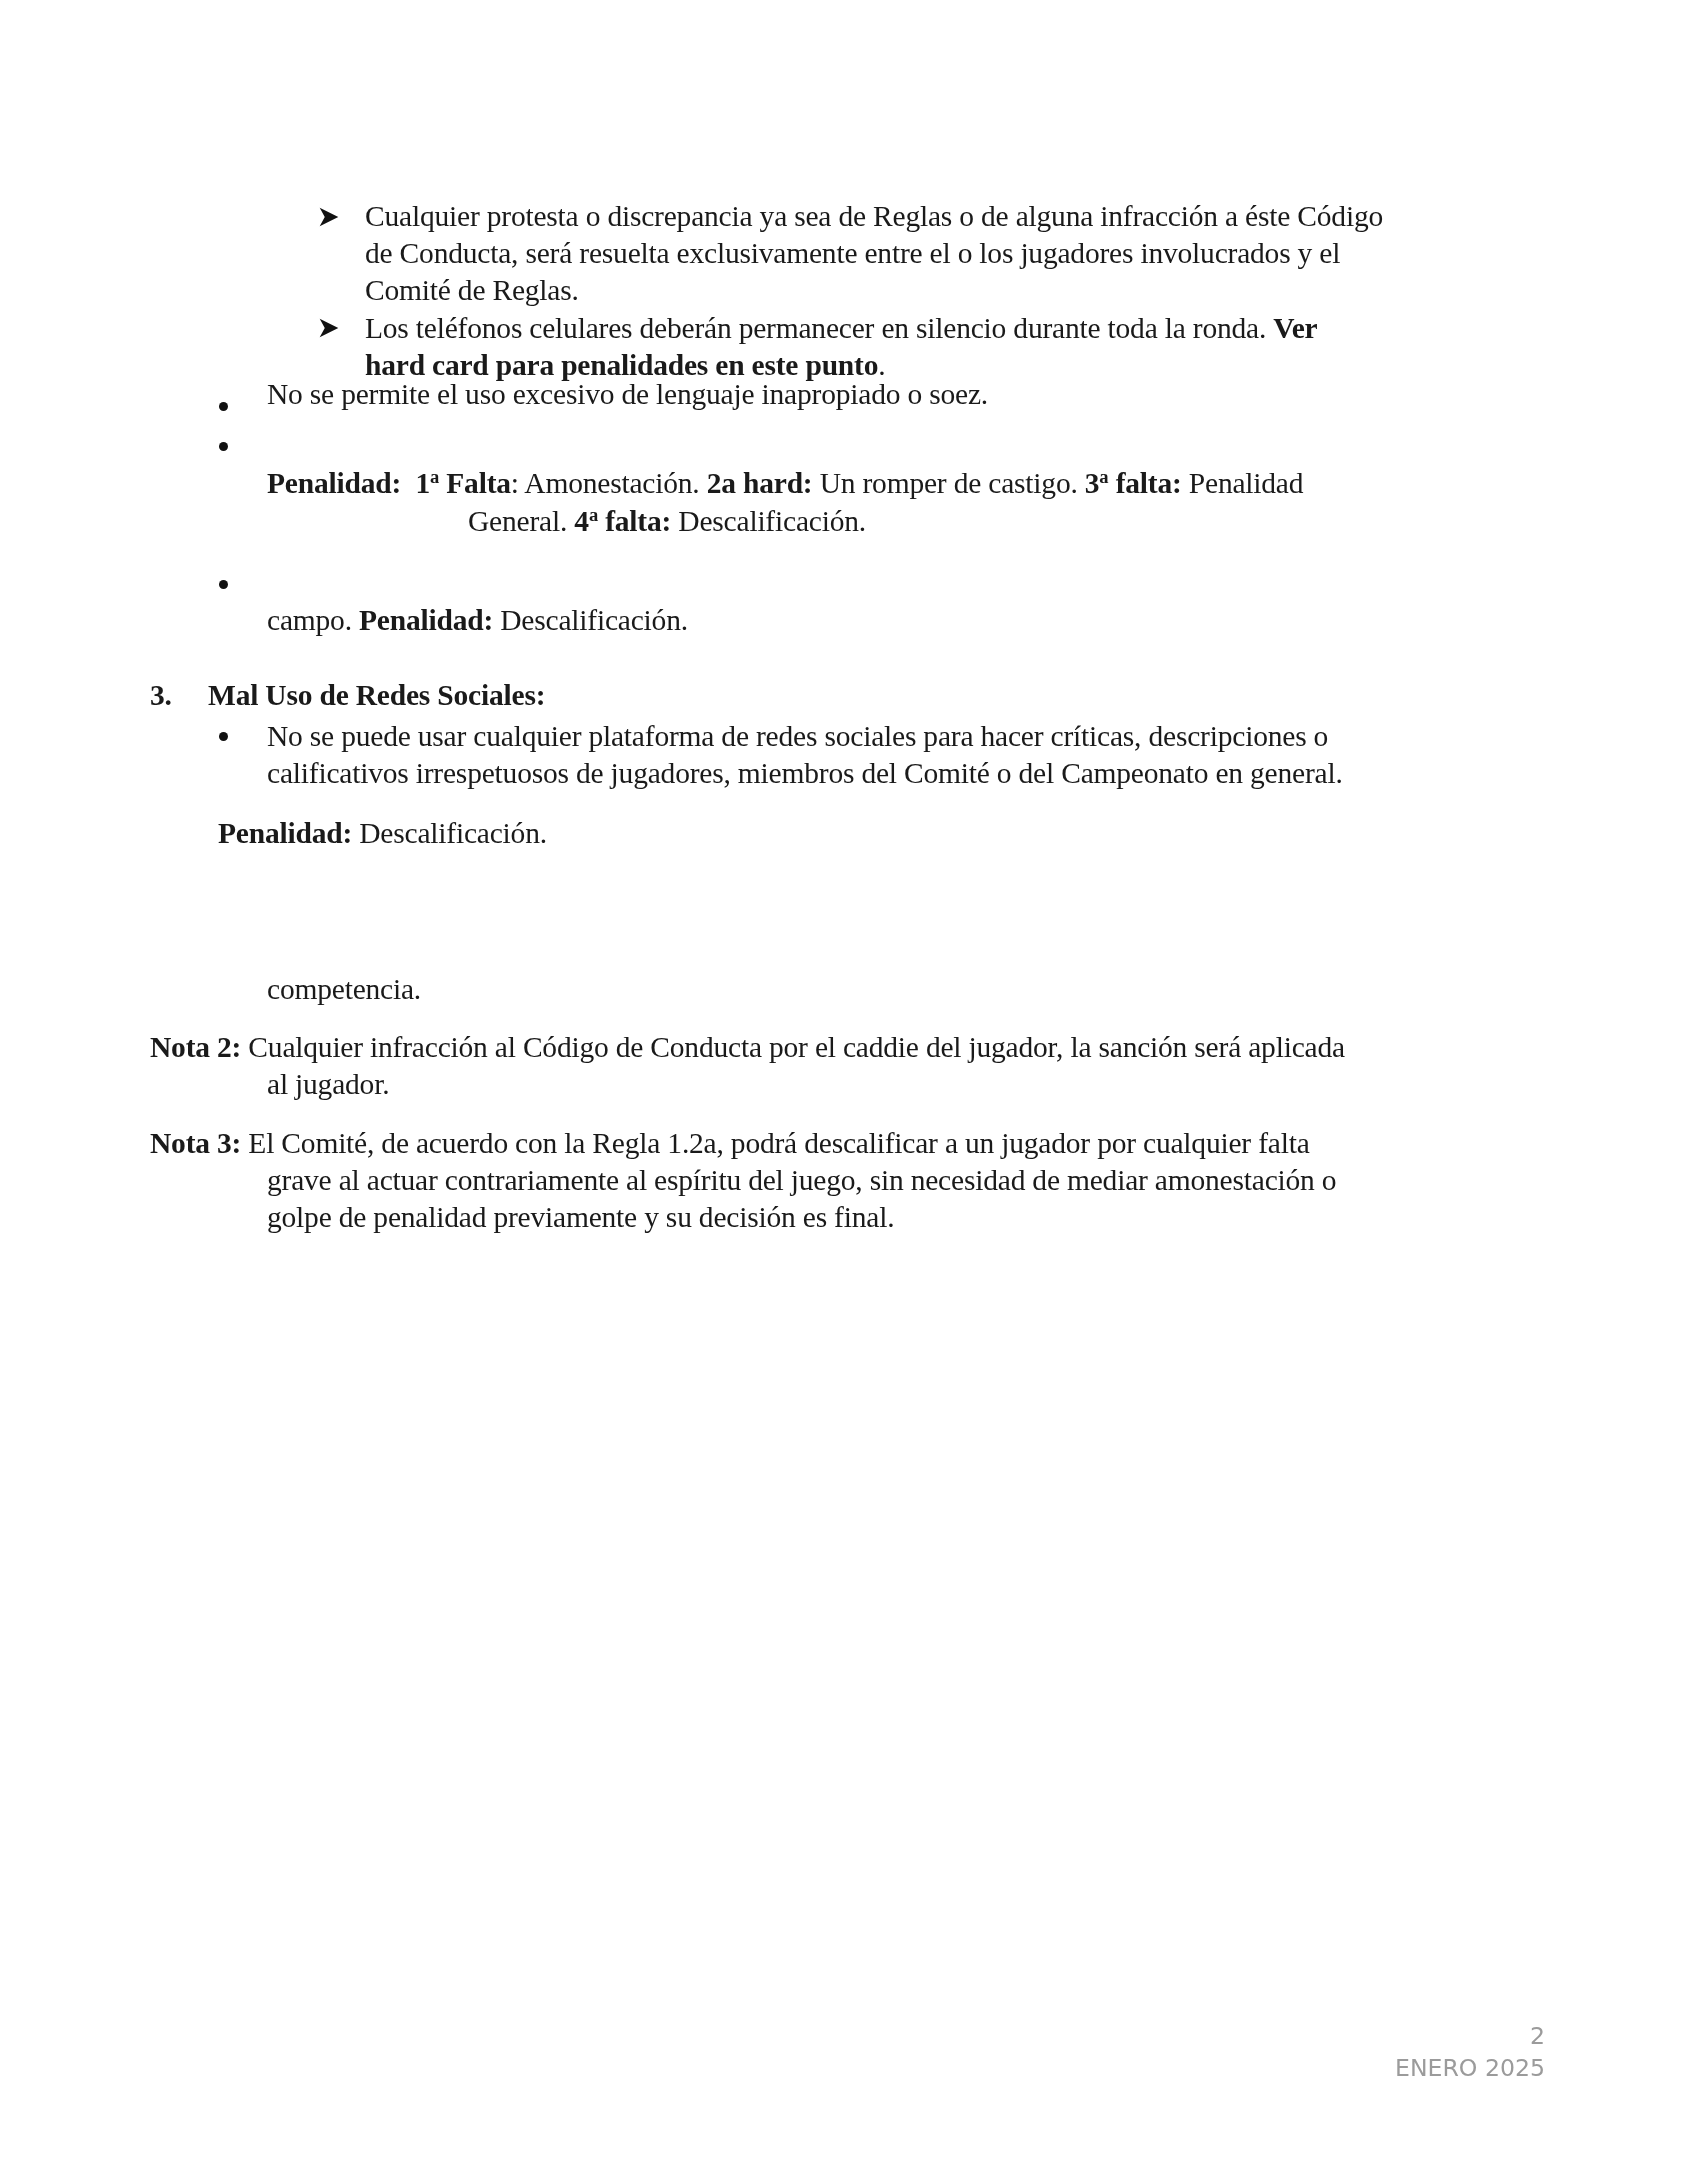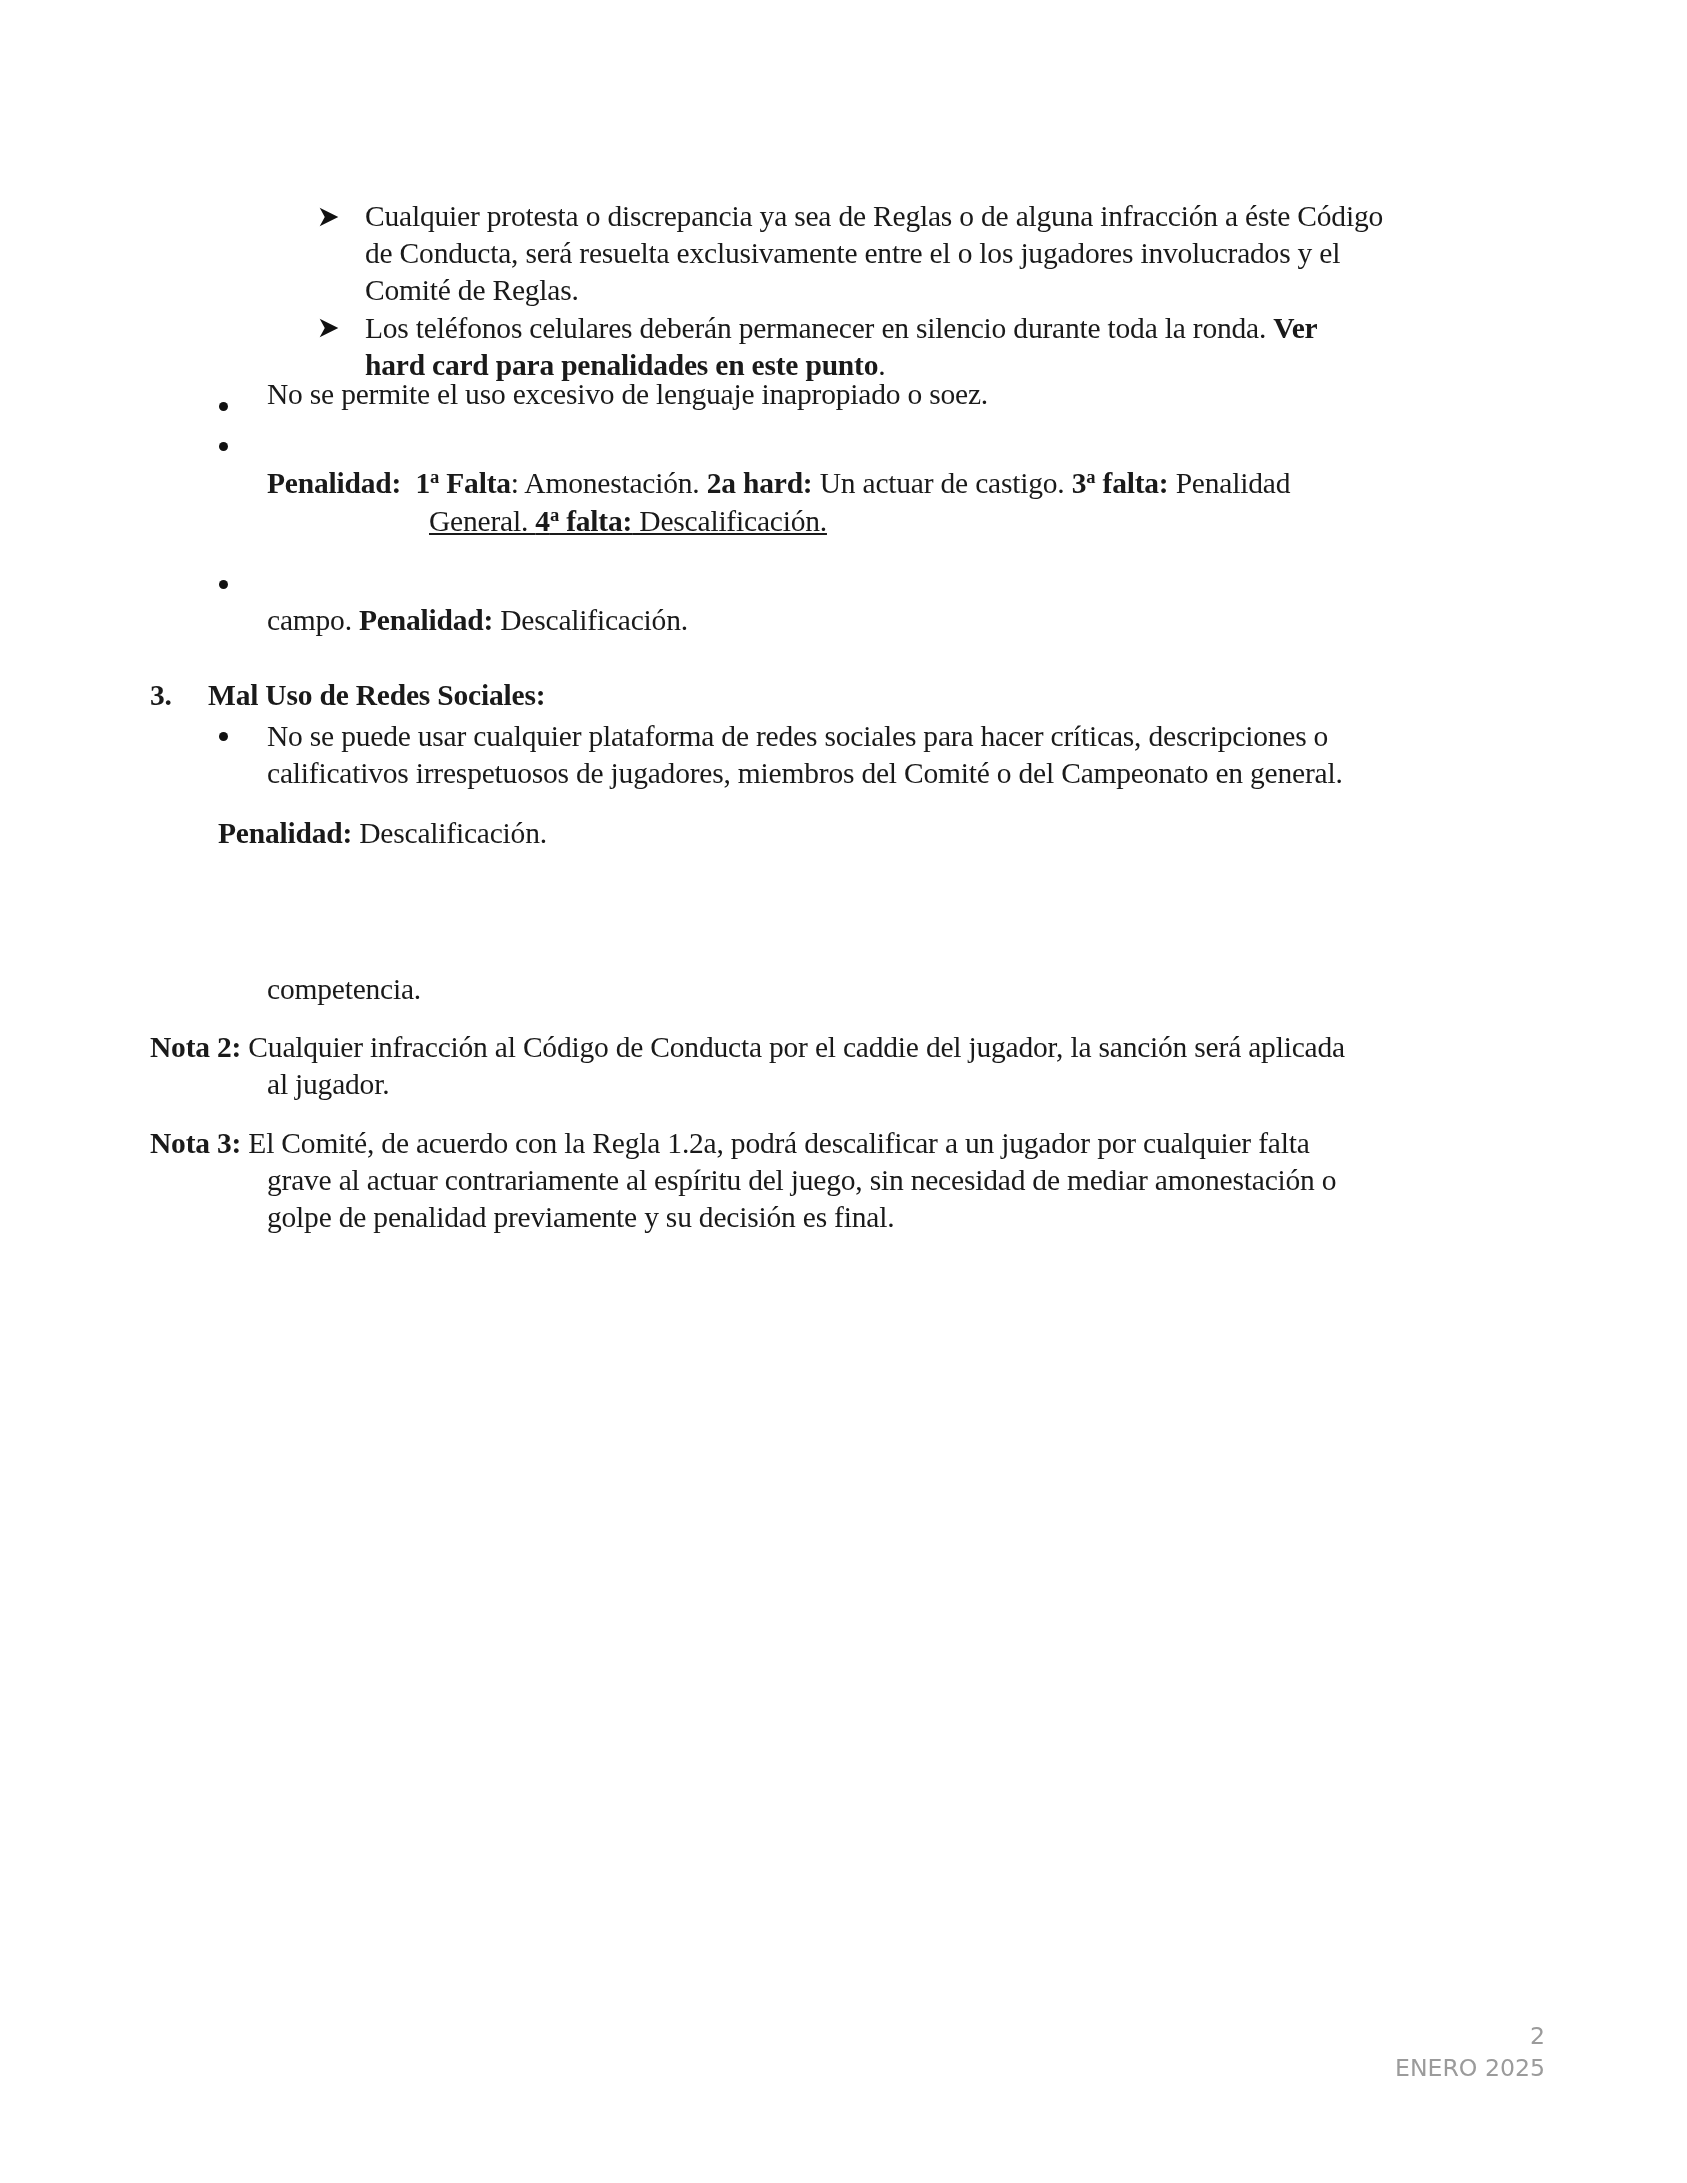--- a/index.html
+++ b/index.html
@@ -73,22 +73,22 @@
   <svg class="arrow-bullet" style="left:318px; top:317px;" viewBox="0 0 26 26">
     <path d="M2 2 L24 13 L2 24 L8 13 Z" fill="#111"></path>
   </svg>
   <div class="line" style="left:365px; top:347px;"><span class="b">hard card para penalidades en este punto</span><span>.</span></div>
   <div class="line" style="left:365px; top:310px;"><span>Los teléfonos celulares deberán permanecer en silencio durante toda la ronda. </span><span class="b">Ver</span></div>
 
   <div class="dot-bullet" style="left:219px; top:402px;"></div>
   <div class="line" style="left:267px; top:376px;text-align:right;">No se permite el uso excesivo de lenguaje inapropiado o soez.</div>
 
   <div class="dot-bullet" style="left:219px; top:442px;"></div>
-  <div class="line" style="left:267px; top:465px;"><span class="b">Penalidad:</span><span>&nbsp;&nbsp;</span><span class="b">1</span><sup class="ord">a</sup><span class="b"> Falta</span><span>: Amonestación. </span><span class="b">2a hard:</span><span> Un actuar de castigo. </span><span class="b">3</span><sup class="ord">a</sup><span class="b"> falta:</span><span> Penalidad</span></div>
-  <div class="line" style="left:429px; top:503px;text-decoration:underline;"><span>General. </span><span class="b">4</span><sup class="ord">a</sup><span class="b"> falta:</span><span> Descalificación.</span></div>
+  <div class="line" style="left:267px; top:465px;"><span class="b">Penalidad:</span><span>&nbsp;&nbsp;</span><span class="b">1</span><sup class="ord">a</sup><span class="b"> Falta</span><span>: Amonestación. </span><span class="b">2a hard:</span><span> Un romper de castigo. </span><span class="b">3</span><sup class="ord">a</sup><span class="b"> falta:</span><span> Penalidad</span></div>
+  <div class="line" style="left:468px; top:503px;"><span>General. </span><span class="b">4</span><sup class="ord">a</sup><span class="b"> falta:</span><span> Descalificación.</span></div>
 
   <div class="dot-bullet" style="left:219px; top:580px;"></div>
   <div class="line" style="left:267px; top:602px;"><span>campo. </span><span class="b">Penalidad:</span><span> Descalificación.</span></div>
 
   <div class="line b" style="left:150px; top:677px;">3.</div>
   <div class="line b" style="left:208px; top:677px;">Mal Uso de Redes Sociales:</div>
 
   <div class="dot-bullet" style="left:219px; top:732px;"></div>
   <div class="line" style="left:267px; top:718px;">No se puede usar cualquier plataforma de redes sociales para hacer críticas, descripciones o</div>
   <div class="line" style="left:267px; top:755px;">calificativos irrespetuosos de jugadores, miembros del Comité o del Campeonato en general.</div>

